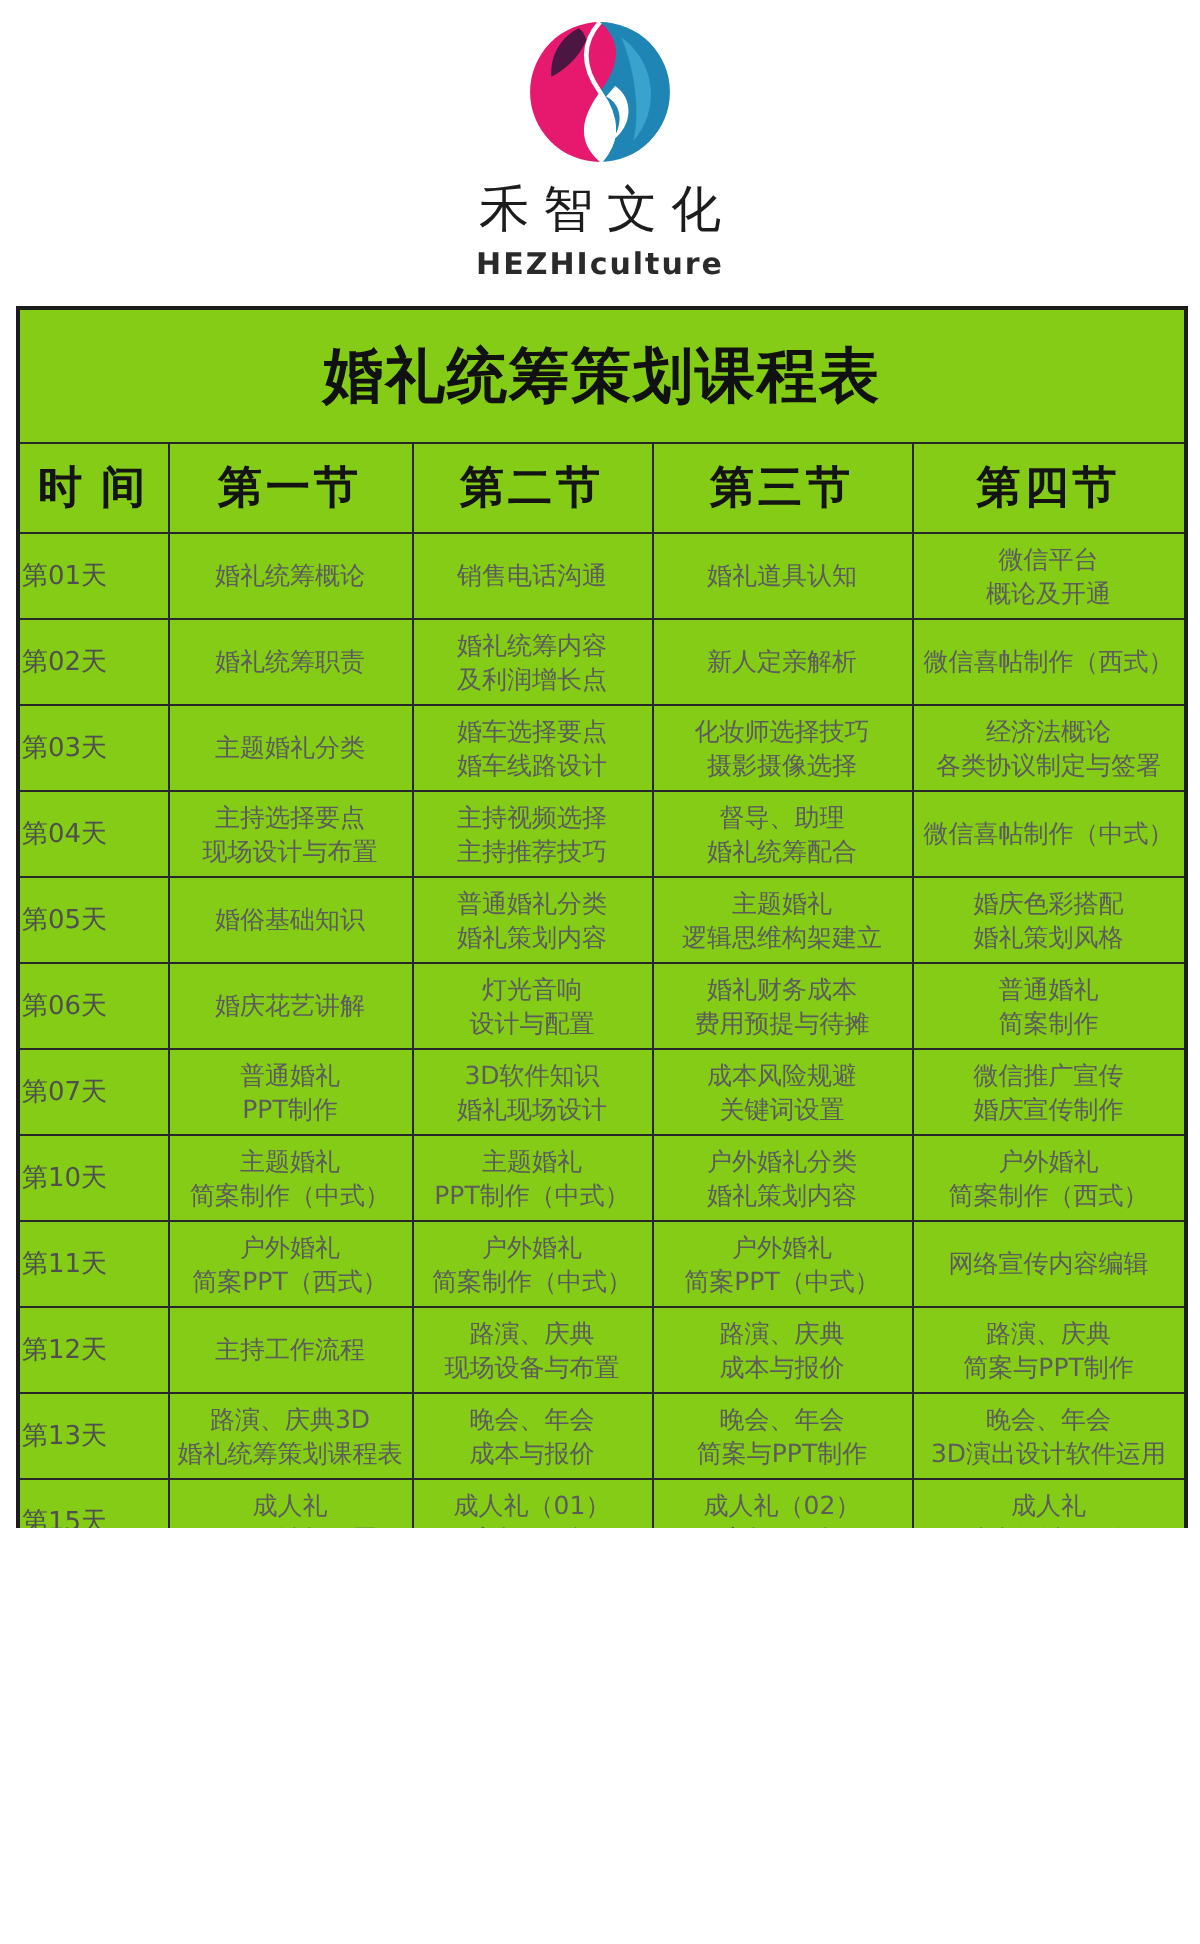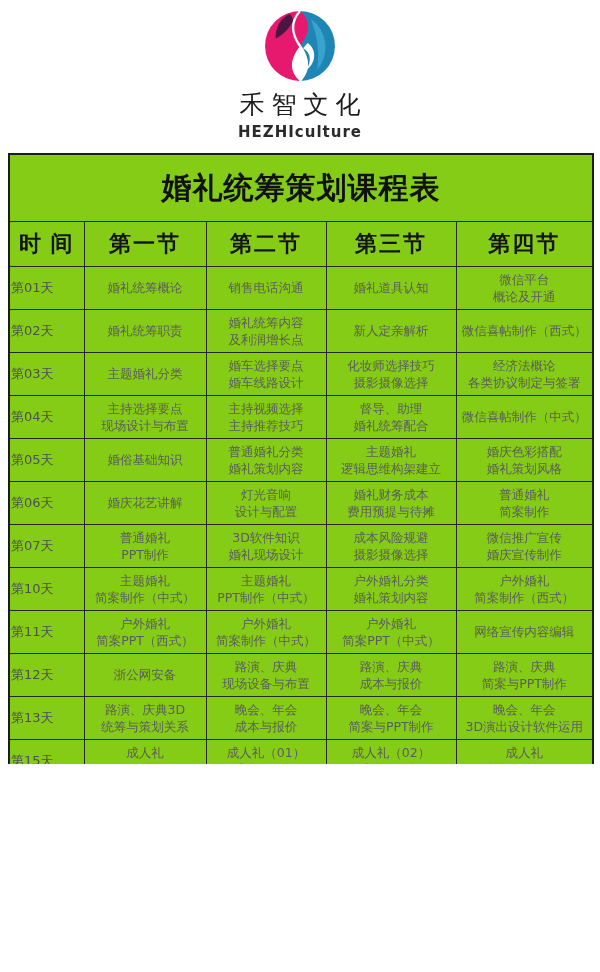--- a/index.html
+++ b/index.html
@@ -146,21 +146,21 @@
           <td class="lesson">普通婚礼
 简案制作</td>
         </tr>
         <tr>
           <td class="day">第07天</td>
           <td class="lesson">普通婚礼
 PPT制作</td>
           <td class="lesson">3D软件知识
 婚礼现场设计</td>
           <td class="lesson">成本风险规避
-摄影摄像选择</td>
+关键词设置</td>
           <td class="lesson">微信推广宣传
 婚庆宣传制作</td>
         </tr>
         <tr>
           <td class="day">第10天</td>
           <td class="lesson">主题婚礼
 简案制作（中式）</td>
           <td class="lesson">主题婚礼
 PPT制作（中式）</td>
           <td class="lesson">户外婚礼分类
@@ -173,32 +173,32 @@
           <td class="lesson">户外婚礼
 简案PPT（西式）</td>
           <td class="lesson">户外婚礼
 简案制作（中式）</td>
           <td class="lesson">户外婚礼
 简案PPT（中式）</td>
           <td class="lesson">网络宣传内容编辑</td>
         </tr>
         <tr>
           <td class="day">第12天</td>
-          <td class="lesson">浙公网安备</td>
+          <td class="lesson">主持工作流程</td>
           <td class="lesson">路演、庆典
 现场设备与布置</td>
           <td class="lesson">路演、庆典
 成本与报价</td>
           <td class="lesson">路演、庆典
 简案与PPT制作</td>
         </tr>
         <tr>
           <td class="day">第13天</td>
           <td class="lesson">路演、庆典3D
-统筹与策划关系</td>
+婚礼统筹策划课程表</td>
           <td class="lesson">晚会、年会
 成本与报价</td>
           <td class="lesson">晚会、年会
 简案与PPT制作</td>
           <td class="lesson">晚会、年会
 3D演出设计软件运用</td>
         </tr>
         <tr>
           <td class="day">第15天</td>
           <td class="lesson">成人礼

